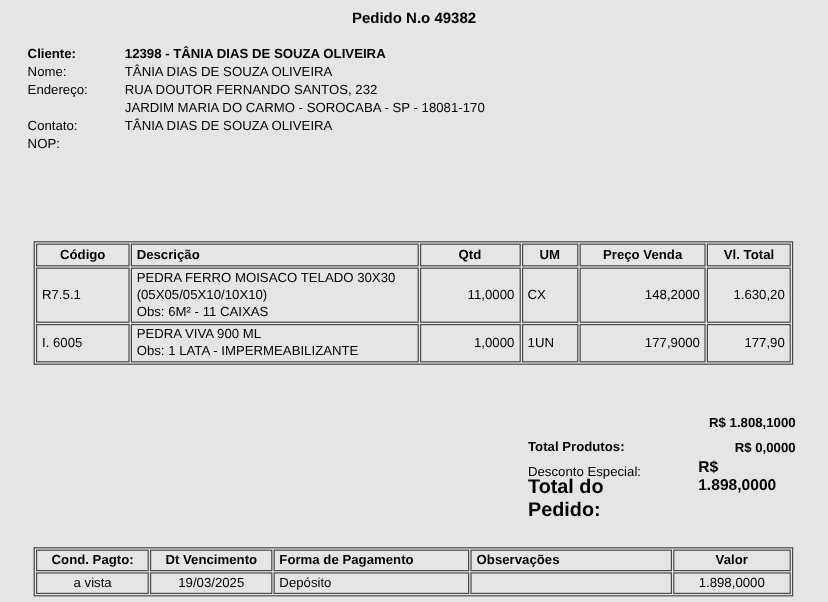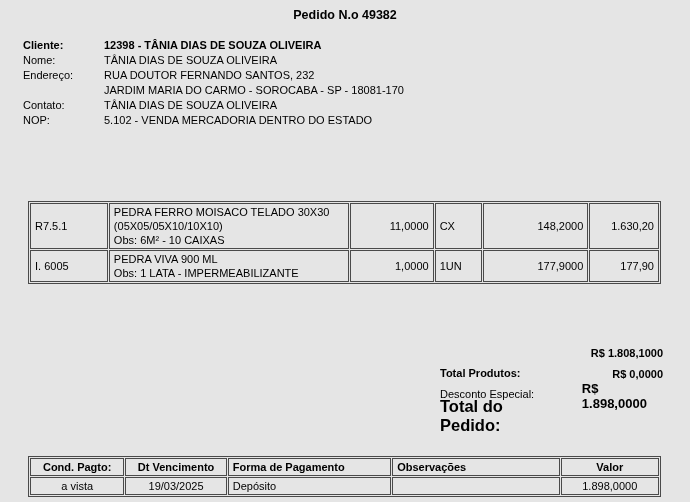--- a/index.html
+++ b/index.html
@@ -98,40 +98,47 @@
     <div class="info-row">
       <div class="info-label"></div>
       <div class="info-value">JARDIM MARIA DO CARMO - SOROCABA - SP - 18081-170</div>
     </div>
     <div class="info-row">
       <div class="info-label">Contato:</div>
       <div class="info-value">TÂNIA DIAS DE SOUZA OLIVEIRA</div>
     </div>
     <div class="info-row">
       <div class="info-label">NOP:</div>
-      <div class="info-value">5.102 - VENDA MERCADORIA DENTRO DO ESTADO</div>
     </div>
   </div>
 
   <table class="grid item-table">
     <colgroup>
       <col class="col-codigo">
         <col class="col-desc">
         <col class="col-qtd">
       <col class="col-um">
         <col class="col-preco">
         <col class="col-total">
     </colgroup>
     <tbody>
       <tr>
+        <th class="th-codigo">Código</th>
+        <th class="th-desc">Descrição</th>
+        <th class="th-qtd">Qtd</th>
+        <th class="th-um">UM</th>
+        <th class="th-preco">Preço Venda</th>
+        <th class="th-total">Vl. Total</th>
+      </tr>
+      <tr>
         <td class="td-codigo">R7.5.1</td>
         <td class="td-desc">
           <div>PEDRA FERRO MOISACO TELADO 30X30</div>
           <div>(05X05/05X10/10X10)</div>
-          <div>Obs: 6M² - 10 CAIXAS</div>
+          <div>Obs: 6M² - 11 CAIXAS</div>
         </td>
         <td class="td-qtd">11,0000</td>
         <td class="td-um">CX</td>
         <td class="td-preco">148,2000</td>
         <td class="td-total">1.630,20</td>
       </tr>
       <tr>
         <td class="td-codigo">I. 6005</td>
         <td class="td-desc">
           <div>PEDRA VIVA 900 ML</div>

